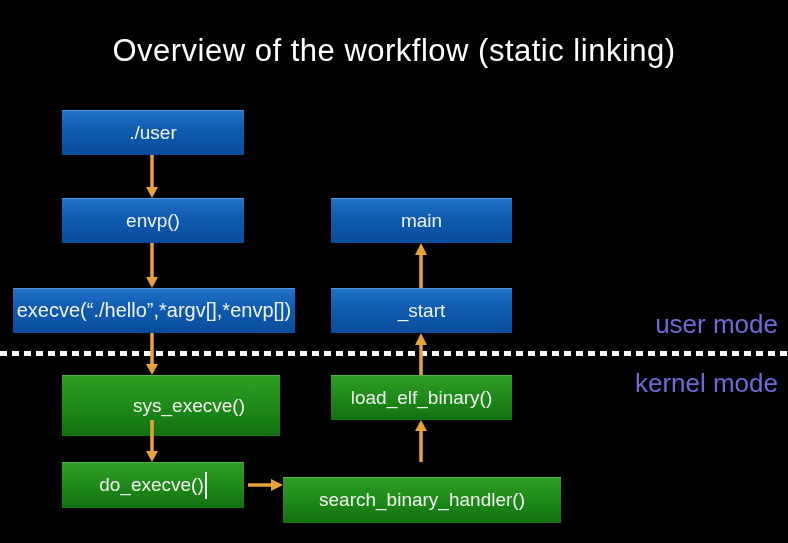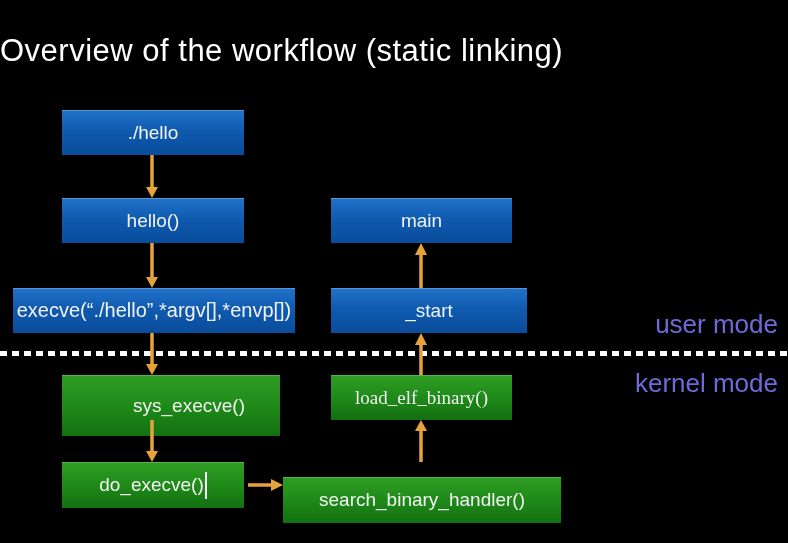--- a/index.html
+++ b/index.html
@@ -13,20 +13,21 @@
     width: 788px;
     height: 543px;
     background: #000000;
     overflow: hidden;
   }
   .title {
     position: absolute;
     top: 33px;
     left: 0;
     width: 788px;
+    text-align: center;
     color: #ffffff;
     font-size: 31px;
     font-weight: 400;
     letter-spacing: 0.5px;
   }
   .node {
     position: absolute;
     display: flex;
     align-items: center;
     justify-content: center;
@@ -39,23 +40,23 @@
     box-shadow: inset 0 1px 0 rgba(255,255,255,0.25);
   }
   .node.kernel {
     background: linear-gradient(180deg, #2f9e24 0%, #1f8a19 50%, #137011 100%);
     box-shadow: inset 0 1px 0 rgba(255,255,255,0.2);
   }
   .node-hello            { left: 62px;  top: 110px; width: 182px; height: 45px; }
   .node-fork             { left: 62px;  top: 198px; width: 182px; height: 45px; }
   .node-execve           { left: 13px;  top: 288px; width: 282px; height: 45px; font-size: 20px; }
   .node-main             { left: 331px; top: 198px; width: 181px; height: 45px; }
-  .node-start            { left: 331px; top: 288px; width: 196px; height: 45px; }
+  .node-start            { left: 331px; top: 288px; width: 181px; height: 45px; }
   .node-sys-execve       { left: 62px;  top: 375px; width: 182px; height: 61px; padding-left: 36px; }
-  .node-load-elf-binary  { left: 331px; top: 375px; width: 181px; height: 45px; font-family: Liberation Serif, serif; }
+  .node-load-elf-binary  { left: 331px; top: 375px; width: 181px; height: 45px; }
   .node-do-execve        { left: 62px;  top: 462px; width: 182px; height: 46px; }
   .node-search-binary    { left: 283px; top: 462px; width: 278px; height: 46px; margin-top: 15px; }
   .divider {
     position: absolute;
     left: 0;
     top: 351px;
     width: 788px;
     height: 5px;
     background: repeating-linear-gradient(90deg,
       #ffffff 0px, #ffffff 7px,
@@ -90,24 +91,24 @@
   }
 </style>
 </head>
 <body>
 
 <div class="stage">
 
   <div class="title">Overview of the workflow (static linking)</div>
 
   <div class="node user node-hello">
-    <span>./hello</span>
+    <span>./user</span>
   </div>
   <div class="node user node-fork">
-    <span>hello()</span>
+    <span>envp()</span>
   </div>
   <div class="node user node-execve">
     <span>execve(“./hello”,*argv[],*envp[])</span>
   </div>
   <div class="node user node-main">
     <span>main</span>
   </div>
   <div class="node user node-start">
     <span>_start</span>
   </div>

